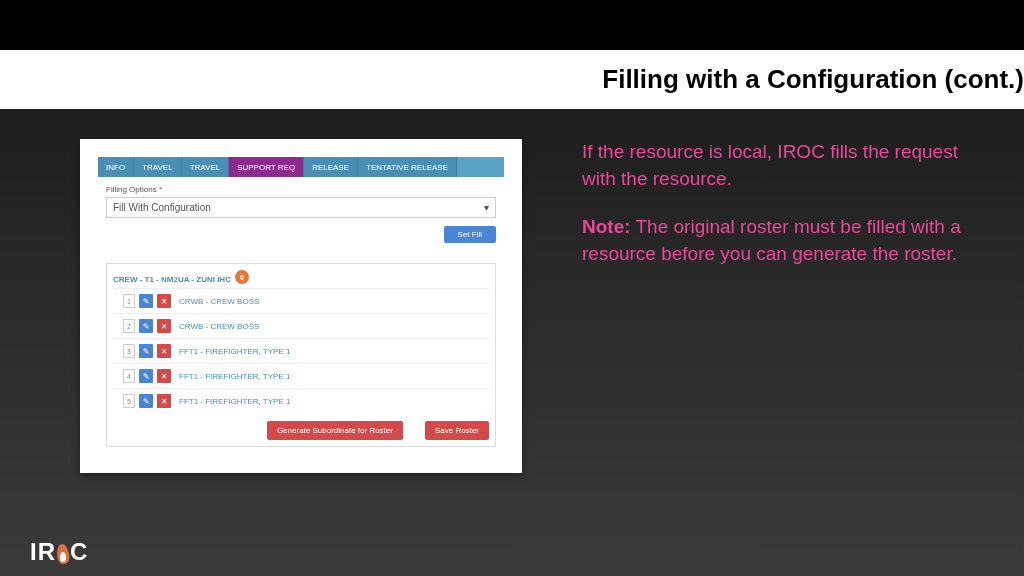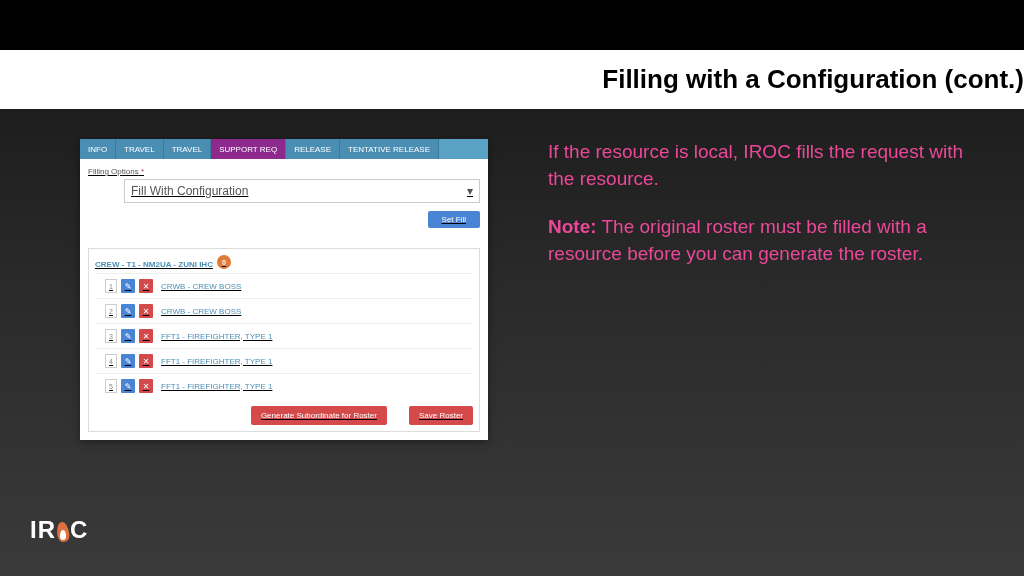--- a/index.html
+++ b/index.html
@@ -18,51 +18,50 @@
   padding: 14px 0;
   text-align: right;
 }
 .title-bar h1 { font-size: 26px; font-weight: bold; color: #000; }
 .content {
   display: flex;
   padding: 30px 40px 0 80px;
   gap: 60px;
 }
 .screenshot-panel {
-  width: 408px;
+  width: 442px;
   background: #fff;
-  padding: 0;
+  padding: 18px;
   box-shadow: 0 2px 8px rgba(0,0,0,0.4);
   font-size: 9px;
 }
 .tabs-row { display: flex; height: 20px; }
 .tab {
   background: #4a8fb3;
   color: #fff;
   padding: 4px 8px;
   font-size: 8px;
   border-right: 1px solid #3a7a9b;
   display: flex;
   align-items: center;
 }
 .tab.active { background: #8e2a8e; }
 .tab-stripe { flex: 1; background: #5aa3c6; }
-.panel-body { padding: 8px; text-decoration: underline; }
+.panel-body { padding: 8px; }
 .label-row { font-size: 8px; color: #555; margin-bottom: 3px; }
 .label-row .req { color: #c93a3a; }
 .select-box {
   border: 1px solid #ccc;
   padding: 4px 6px;
-  font-size: 12px;
+  font-size: 10px;
   color: #555;
   display: flex;
   justify-content: space-between;
   align-items: center;
   margin-bottom: 8px;
-  margin-left: 36px;
 }
 .btn-row-right { display: flex; justify-content: flex-end; margin-bottom: 20px; }
 .btn-blue {
   background: #4a84d4;
   color: #fff;
   border: none;
   padding: 4px 14px;
   font-size: 8px;
   border-radius: 2px;
 }
@@ -141,21 +140,21 @@
 .text-column {
   flex: 1;
   color: #ec4899;
   font-size: 19px;
   line-height: 1.4;
 }
 .text-column p { margin-bottom: 22px; }
 .text-column strong { font-weight: bold; }
 .logo {
   position: absolute;
-  bottom: 32px;
+  bottom: 10px;
   left: 30px;
   display: flex;
   align-items: center;
   color: #fff;
   font-size: 24px;
   font-weight: bold;
   letter-spacing: 1px;
 }
 .flame {
   display: inline-block;

